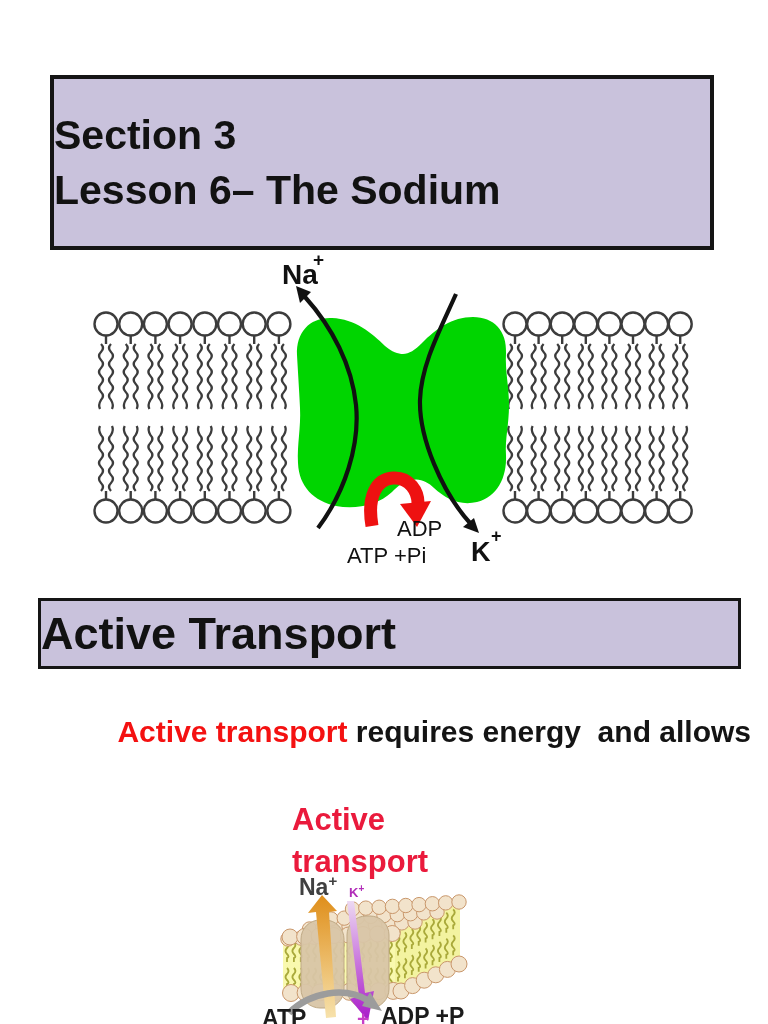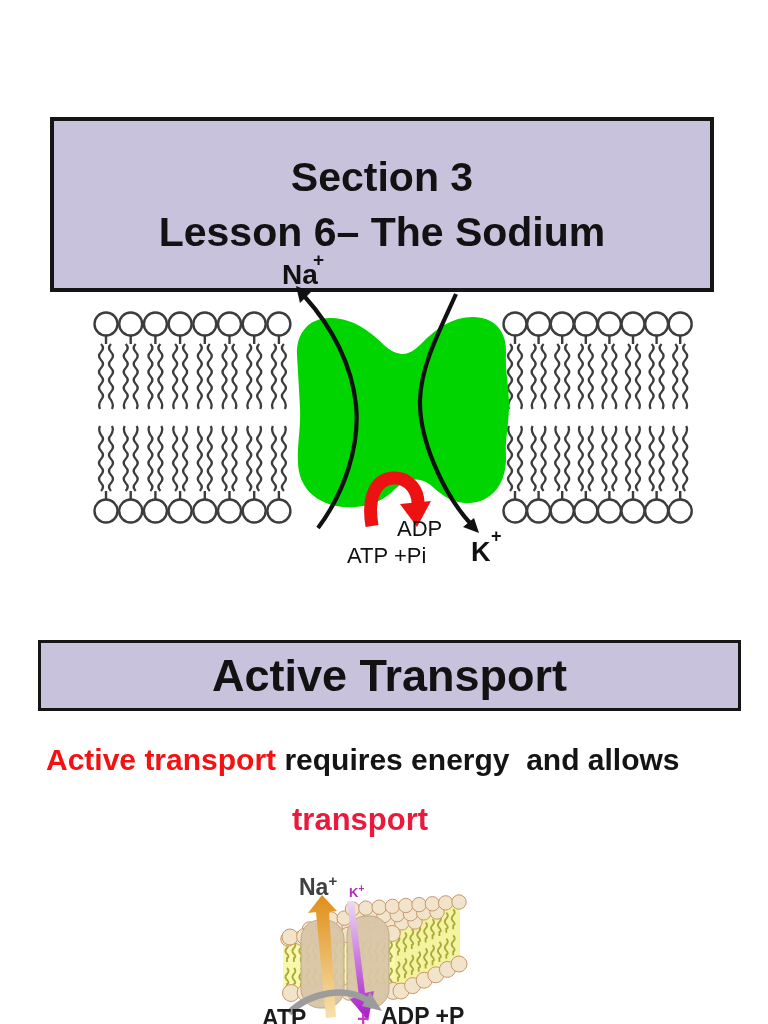--- a/index.html
+++ b/index.html
@@ -1,28 +1,28 @@
 <!DOCTYPE html>
 <html><head>
 <meta charset="utf-8">
 <style>
   html,body{margin:0;padding:0;background:#fff;}
   .page{position:relative;width:768px;height:1024px;overflow:hidden;background:#ffffff;
         font-family:"Liberation Sans",sans-serif;}
   .abs{position:absolute;}
   
   .lav-box{background:#c9c2dc;border:4px solid #151515;box-sizing:border-box;
-           display:flex;flex-direction:column;align-items:center;justify-content:center;margin-top:42px;}
+           display:flex;flex-direction:column;justify-content:center;}
   .title-box{left:50px;top:75px;width:664px;height:175px;}
   .title-line{font-size:41px;font-weight:600;color:#121212;line-height:55px;white-space:pre;}
   .section-box{left:38px;top:598px;width:703px;height:71px;border-width:3px;}
   .section-title{font-size:45px;font-weight:600;color:#121212;white-space:pre;}
   
-  .paragraph{left:46px;top:740px;width:705px;font-size:30px;font-weight:600;color:#141414;
-             line-height:40px;}
+  .paragraph{left:46px;top:712px;width:705px;font-size:30px;font-weight:600;color:#141414;
+             line-height:40px;text-align:right;}
   .paragraph span{white-space:pre-wrap;}
   .red{color:#f41111;}
   
   .fig-caption{left:292px;top:799px;font-size:31px;font-weight:700;color:#ea1a3c;line-height:42px;}
   .fig-na{left:299px;top:872px;font-size:23px;font-weight:700;color:#404040;}
   .fig-na sup{font-size:15px;}
   .fig-k{left:349px;top:883px;font-size:13px;font-weight:700;color:#b12cb8;}
   .fig-k sup{font-size:10px;}
   .fig-bottom-label{font-size:23px;font-weight:600;color:#1b1b1b;white-space:pre;}
   .fig-plus{font-size:21px;font-weight:700;color:#c73fc7;}
@@ -117,20 +117,21 @@
 
   <div class="abs lav-box section-box">
     <div class="section-title">Active Transport</div>
   </div>
 
   <div class="abs paragraph">
     <div><span class="red">Active transport</span><span> requires energy  and allows</span></div>
   </div>
 
   <div class="abs fig-caption">
+    <div>Active</div>
     <div>transport</div>
   </div>
   <div class="abs fig-na"><span>Na</span><sup>+</sup></div>
   <div class="abs fig-k"><span>K</span><sup>+</sup></div>
 
   <svg class="abs" style="left:255px;top:885px" width="235" height="139" viewBox="255 885 235 139">
     <defs>
       <linearGradient id="gradUp" x1="0" y1="1" x2="0" y2="0">
         <stop offset="0" stop-color="#f7e2ac"></stop>
           <stop offset="1" stop-color="#df8e1a"></stop>

